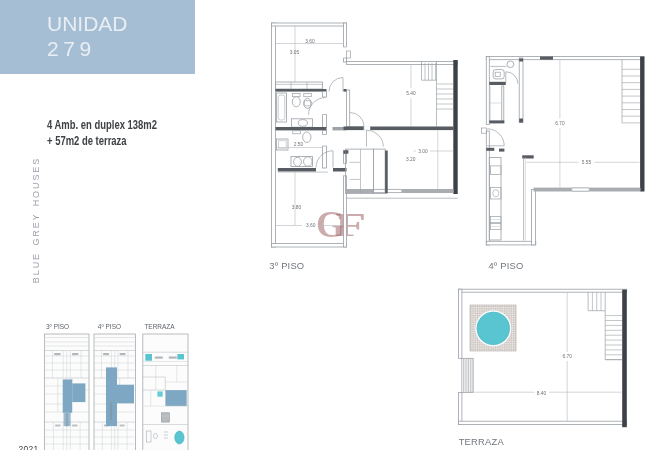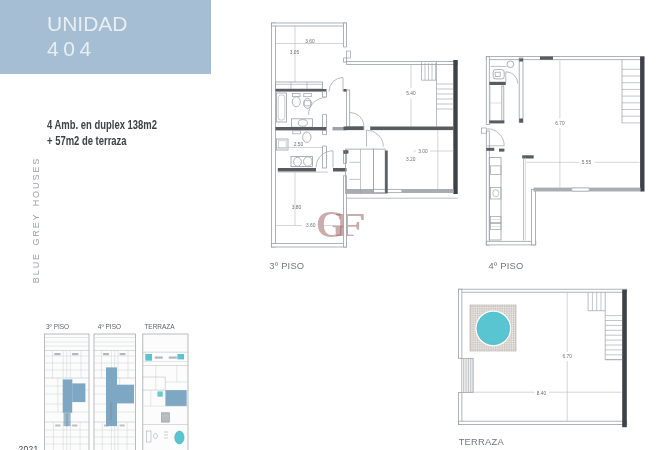--- a/index.html
+++ b/index.html
@@ -1,30 +1,30 @@
 <!DOCTYPE html>
 <html><head><meta charset="utf-8">
 <style>
   html,body { margin:0; padding:0; }
   body { width:670px; height:450px; position:relative; background:#fff; overflow:hidden;
          font-family:"Liberation Sans", sans-serif; }
-  .hdr { position:absolute; left:0; top:0; width:195px; height:74px; background:#a6bed3;padding-left:16px; }
+  .hdr { position:absolute; left:0; top:0; width:195px; height:74px; background:#a6bed3; }
   .hdr .t { position:absolute; left:47px; top:10.5px; color:#e8eef4; font-size:21px; line-height:25.3px;
             letter-spacing:0px; font-weight:400; }
   .hdr .t .n { letter-spacing:4.6px; }
   .info { position:absolute; left:46.5px; top:116.5px; font-size:13.5px; font-weight:bold; color:#3e4245;
           line-height:16.2px; transform:scaleX(0.7); transform-origin:0 0; white-space:nowrap; }
   .vert { position:absolute; left:35.8px; top:220px; transform:translate(-50%,-50%) rotate(-90deg);
           font-size:9px; letter-spacing:1.9px; word-spacing:2px; color:#9aa0a8; white-space:nowrap; }
   .yr { position:absolute; left:18.5px; top:443.5px; font-size:8.5px; color:#3a3d41; letter-spacing:0.3px; }
   svg.plans { position:absolute; left:0; top:0; }
 </style></head>
 <body>
 <div class="hdr">
-    <div class="t">UNIDAD<br><span class="n">404</span></div>
+    <div class="t">UNIDAD<br><span class="n">279</span></div>
   </div>
 <div class="info">4 Amb. en duplex 138m2<br>+ 57m2 de terraza</div>
 <div class="vert">BLUE GREY HOUSES</div>
 <div class="yr">2021</div>
 <svg class="plans" width="670" height="450" viewBox="0 0 670 450">
 <defs>
 <pattern id="hatch" width="1.8" height="1.8" patternUnits="userSpaceOnUse">
   <rect width="1.8" height="1.8" fill="#f1eeec"></rect>
   <path d="M0 0 H1.8 M0 0 V1.8" stroke="#99908a" stroke-width="0.5"></path>
 </pattern>

